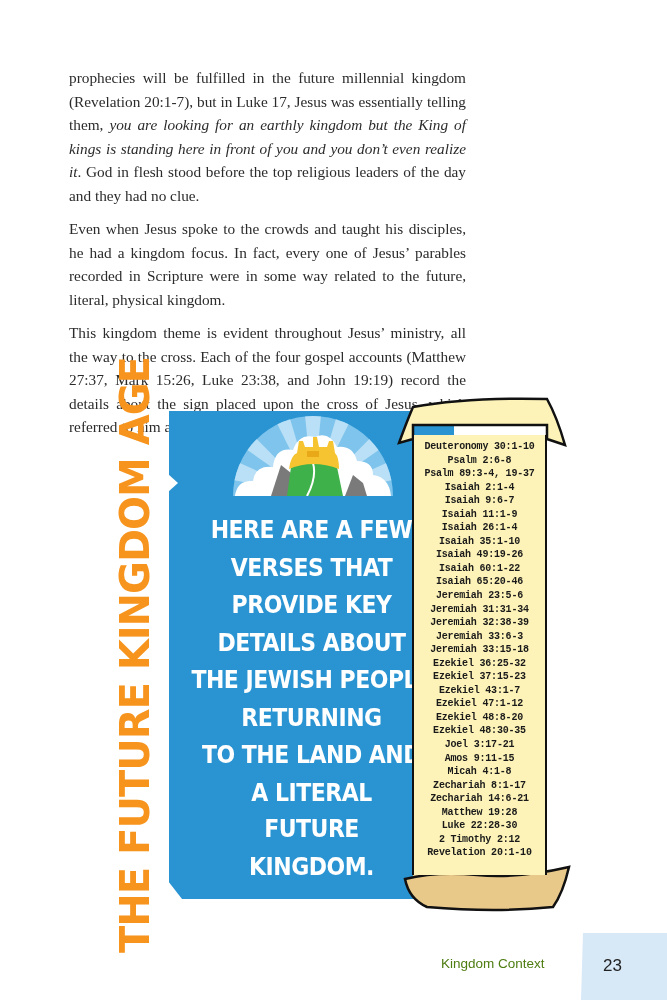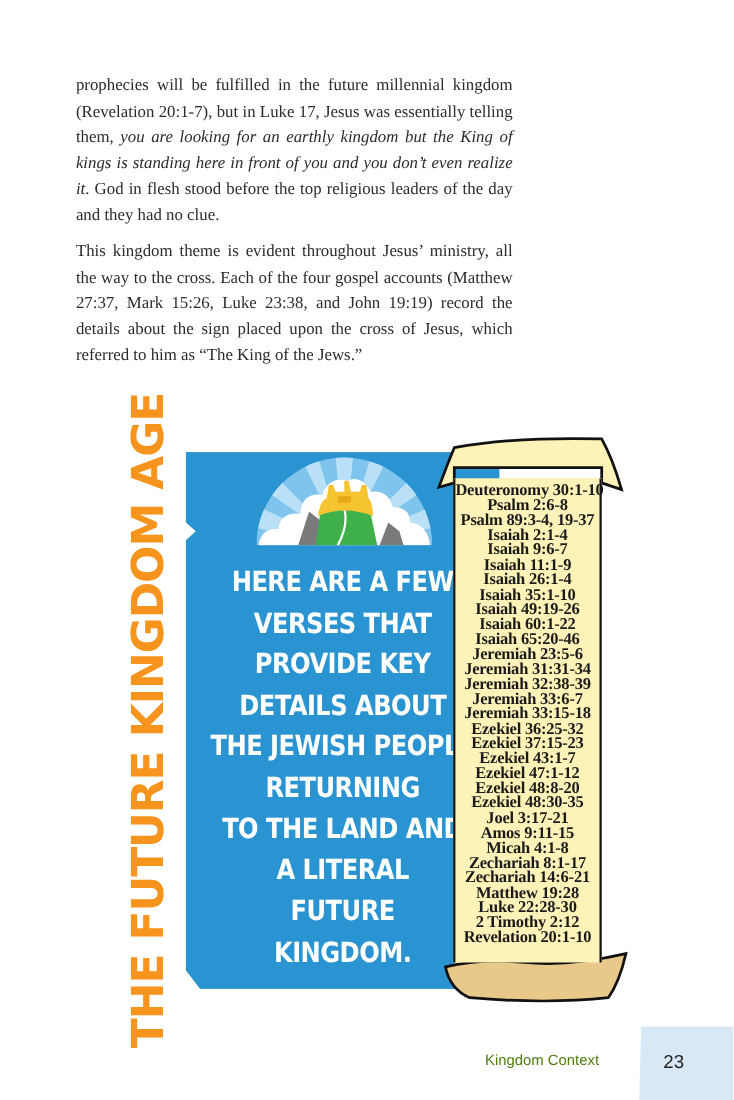--- a/index.html
+++ b/index.html
@@ -49,22 +49,22 @@
   }
   .panel-text div { white-space: nowrap; }
 
   .scroll { position: absolute; left: 287px; top: 0; width: 178px; height: 520px; }
   .scroll-body {
     position: absolute; left: 15px; top: 40px; width: 131px; height: 440px;
     background: #fdf3b8; border-left: 2.5px solid #111; border-right: 2.5px solid #111;
   }
   .verse-list {
     position: absolute; left: 0; top: 5px; width: 100%;
-    text-align: center; font-family: Liberation Serif, serif; font-weight: bold;
-    font-size: 15px; line-height: 13.55px; color: #1a1a1a; letter-spacing: -0.2px;
+    text-align: center; font-family: Liberation Mono, monospace; font-weight: bold;
+    font-size: 10px; line-height: 13.55px; color: #1a1a1a; letter-spacing: -0.2px;
   }
   .verse-list div { white-space: nowrap; }
 
   .footer-label {
     position: absolute; left: 441px; top: 956px;
     font-family: "Liberation Sans", sans-serif; font-size: 13.5px; color: #4d7c0f;
   }
   .page-tab {
     position: absolute; left: 581px; top: 933px; width: 86px; height: 67px;
     background: #d7e8f7;
@@ -73,20 +73,21 @@
   .page-num {
     position: absolute; left: 603px; top: 956px;
     font-family: "Liberation Sans", sans-serif; font-size: 17px; color: #222;
   }
 </style>
 </head>
 <body>
 
 <div class="body-text">
   <p><span>prophecies will be fulfilled in the future millennial kingdom (Revelation 20:1-7), but in Luke 17, Jesus was essentially telling them, </span><em>you are looking for an earthly kingdom but the King of kings is standing here in front of you and you don’t even realize it</em><span>. God in flesh stood before the top religious leaders of the day and they had no clue.</span></p>
+  <p><span>Even when Jesus spoke to the crowds and taught his disciples, he had a kingdom focus. In fact, every one of Jesus’ parables recorded in Scripture were in some way related to the future, literal, physical kingdom.</span></p>
   <p><span>This kingdom theme is evident throughout Jesus’ ministry, all the way to the cross. Each of the four gospel accounts (Matthew 27:37, Mark 15:26, Luke 23:38, and John 19:19) record the details about the sign placed upon the cross of Jesus, which referred to him as “The King of the Jews.”</span></p>
 </div>
 
 <div class="infographic">
   <div class="side-title">
     <span>THE FUTURE KINGDOM AGE</span>
   </div>
 
   <div class="blue-panel">
     <div class="notch"></div>
@@ -151,21 +152,21 @@
         <div>Isaiah 9:6-7</div>
         <div>Isaiah 11:1-9</div>
         <div>Isaiah 26:1-4</div>
         <div>Isaiah 35:1-10</div>
         <div>Isaiah 49:19-26</div>
         <div>Isaiah 60:1-22</div>
         <div>Isaiah 65:20-46</div>
         <div>Jeremiah 23:5-6</div>
         <div>Jeremiah 31:31-34</div>
         <div>Jeremiah 32:38-39</div>
-        <div>Jeremiah 33:6-7</div>
+        <div>Jeremiah 33:6-3</div>
         <div>Jeremiah 33:15-18</div>
         <div>Ezekiel 36:25-32</div>
         <div>Ezekiel 37:15-23</div>
         <div>Ezekiel 43:1-7</div>
         <div>Ezekiel 47:1-12</div>
         <div>Ezekiel 48:8-20</div>
         <div>Ezekiel 48:30-35</div>
         <div>Joel 3:17-21</div>
         <div>Amos 9:11-15</div>
         <div>Micah 4:1-8</div>

